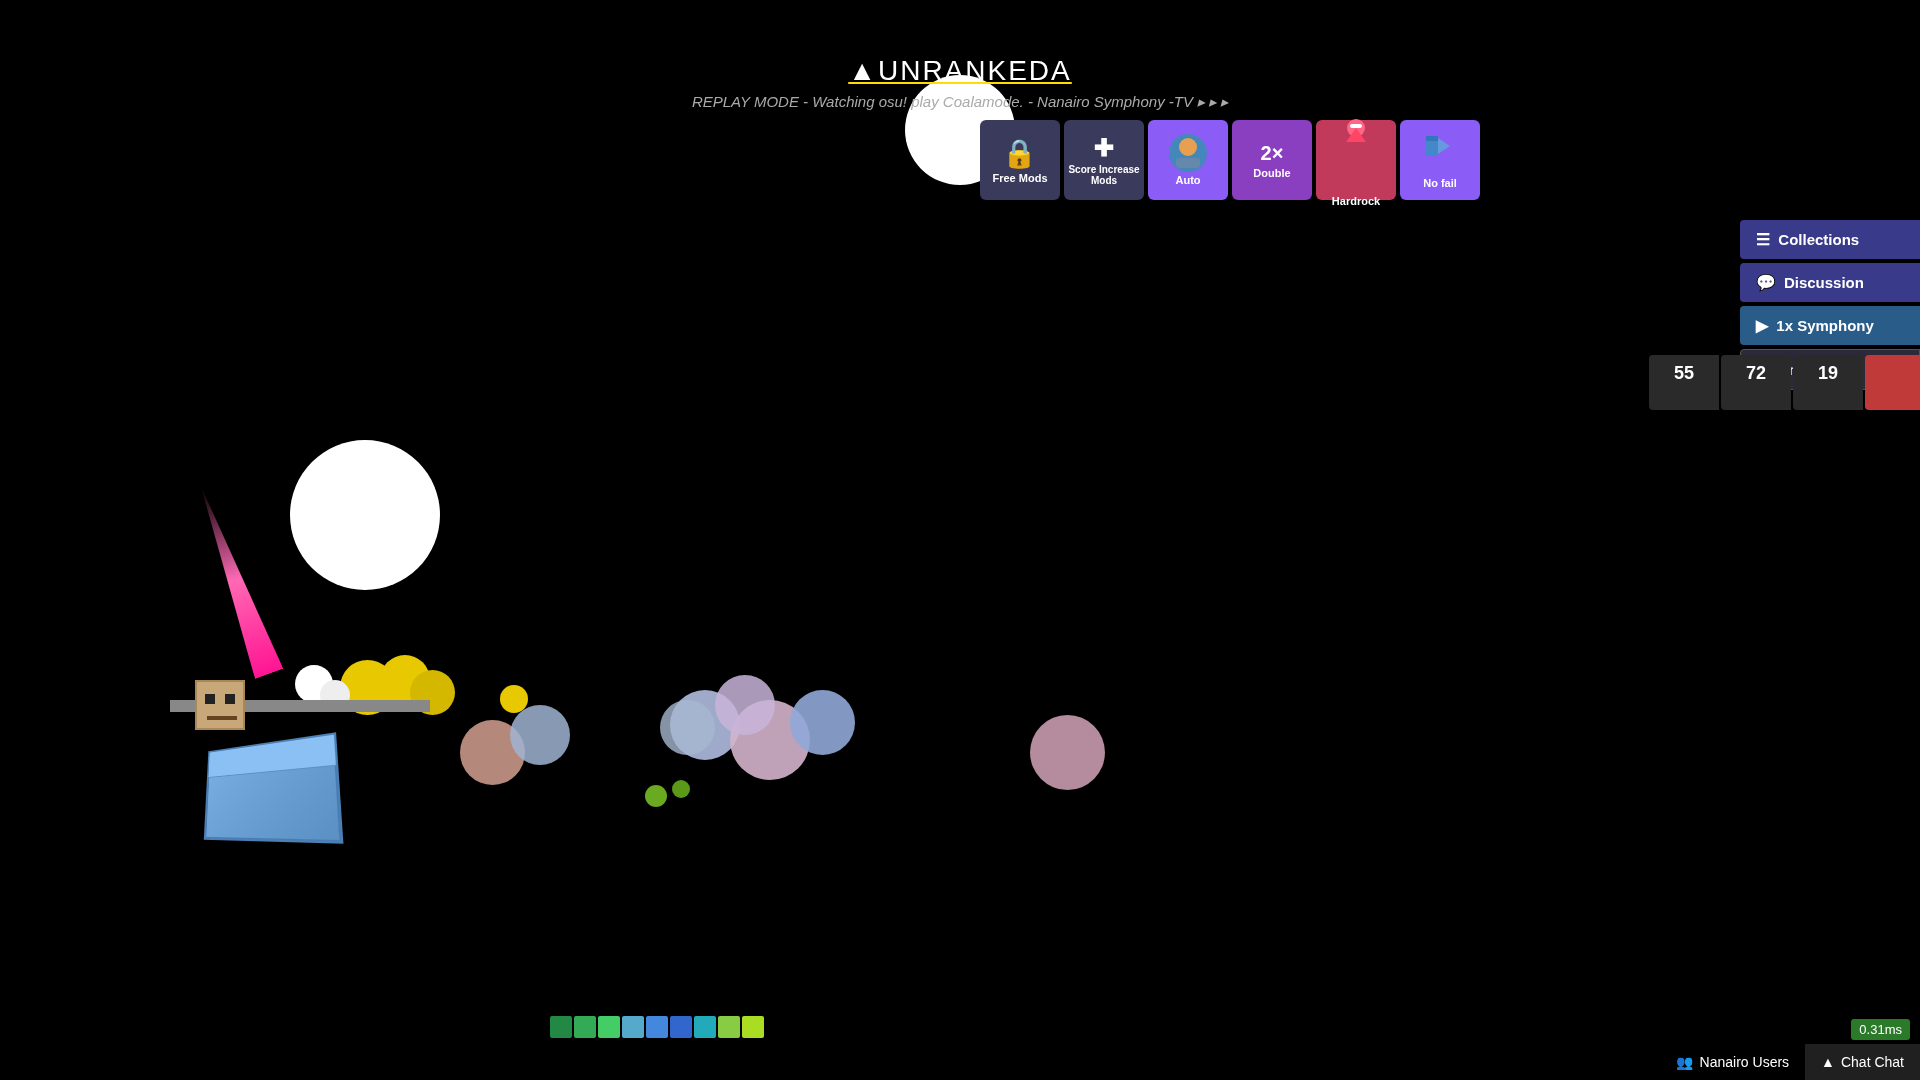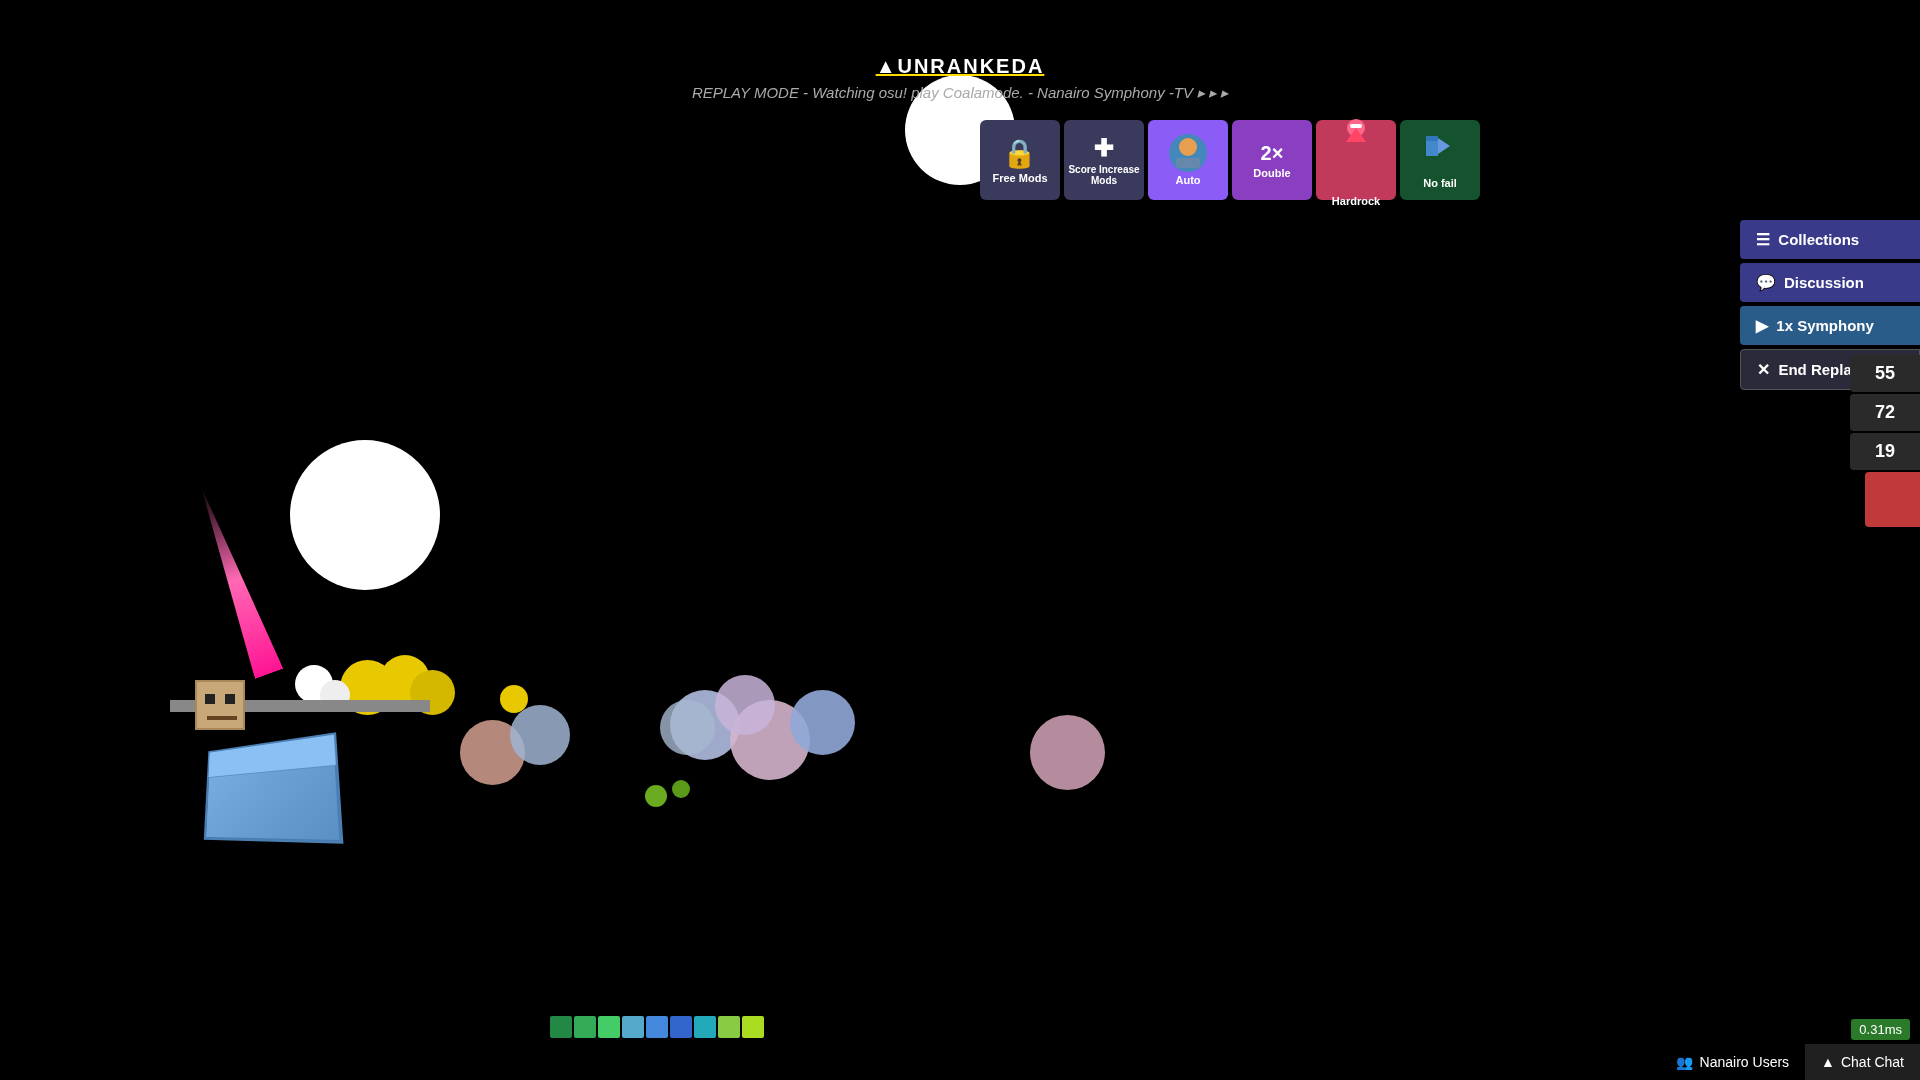--- a/index.html
+++ b/index.html
@@ -75,21 +75,21 @@
       font-size: 28px;
       margin-bottom: 2px;
       display: block;
     }
 
     .mod-btn-free { background: #3a3a5c; }
     .mod-btn-score { background: #3a3a5c; }
     .mod-btn-auto { background: #8b5cf6; }
     .mod-btn-double { background: #8a3fc1; }
     .mod-btn-hardrock { background: #c13a5c; gap: 36px; }
-    .mod-btn-nofail { background: #14532d; }
+    .mod-btn-nofail { background: #8b5cf6; }
 
     
     #right-panel {
       position: absolute;
       top: 220px;
       right: 0;
       display: flex;
       flex-direction: column;
       gap: 4px;
       z-index: 20;
@@ -118,21 +118,21 @@
     .panel-btn .btn-icon {
       font-size: 16px;
     }
 
     
     #score-list {
       position: absolute;
       top: 355px;
       right: 0;
       display: flex;
-      flex-direction: column;
+      flex-direction: row;
       gap: 2px;
       z-index: 20;
     }
 
     .score-item {
       background: #2a2a2a;
       color: #fff;
       font-size: 18px;
       font-weight: bold;
       padding: 8px 14px;
@@ -320,21 +320,21 @@
       height: 10px;
       background: #222;
     }
   </style>
 </head>
 <body>
 
 <div id="game-area"></div>
 
 <div id="top-title">
-  <div style="font-size:20px;font-weight:bold;color:#fff;letter-spacing:2px;">
+  <div style="font-size:28px;font-weight:normal;color:#fff;letter-spacing:2px;">
     <span style="text-decoration:underline;text-decoration-color:#ffdd00;">▲UNRANKEDA</span>
   </div>
   <div style="font-size:15px;color:#aaa;margin-top:6px;white-space:nowrap;font-style:italic;">REPLAY MODE - Watching osu! play Coalamode. - Nanairo Symphony -TV ▸ ▸ ▸</div>
 </div>
 
 <div id="avatar-circle"></div>
 
 <div id="mods-toolbar">
   <button class="mod-btn mod-btn-free">
     <span class="mod-icon">🔒</span>

